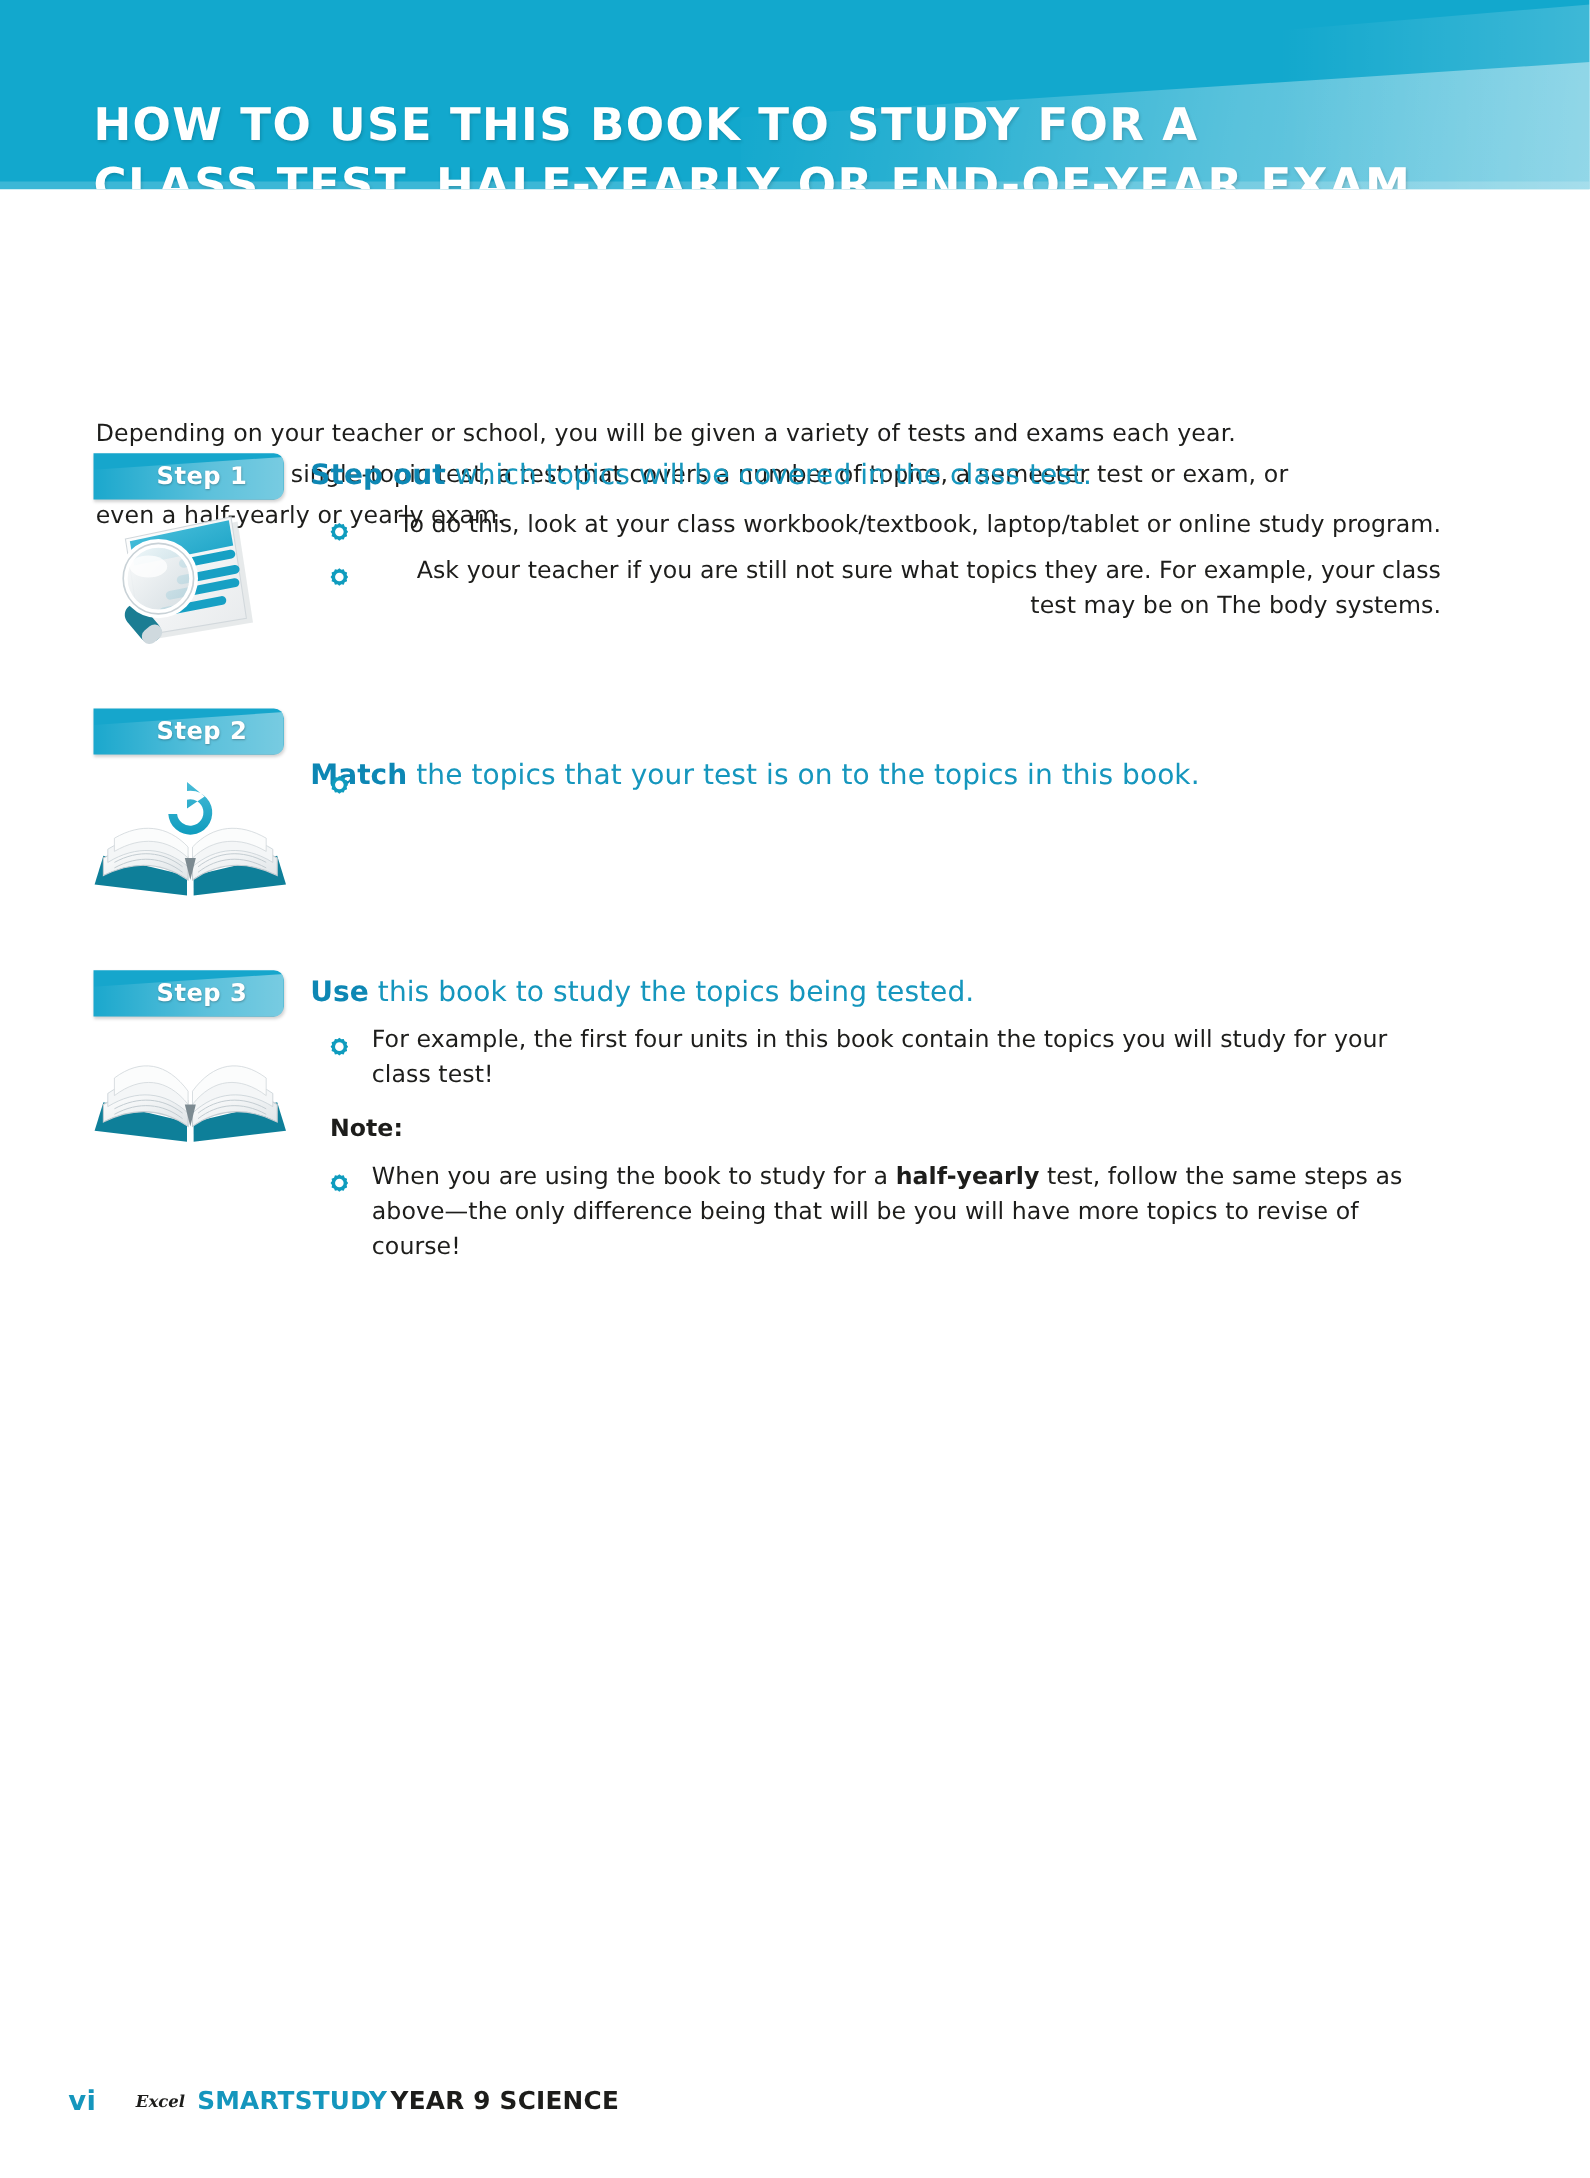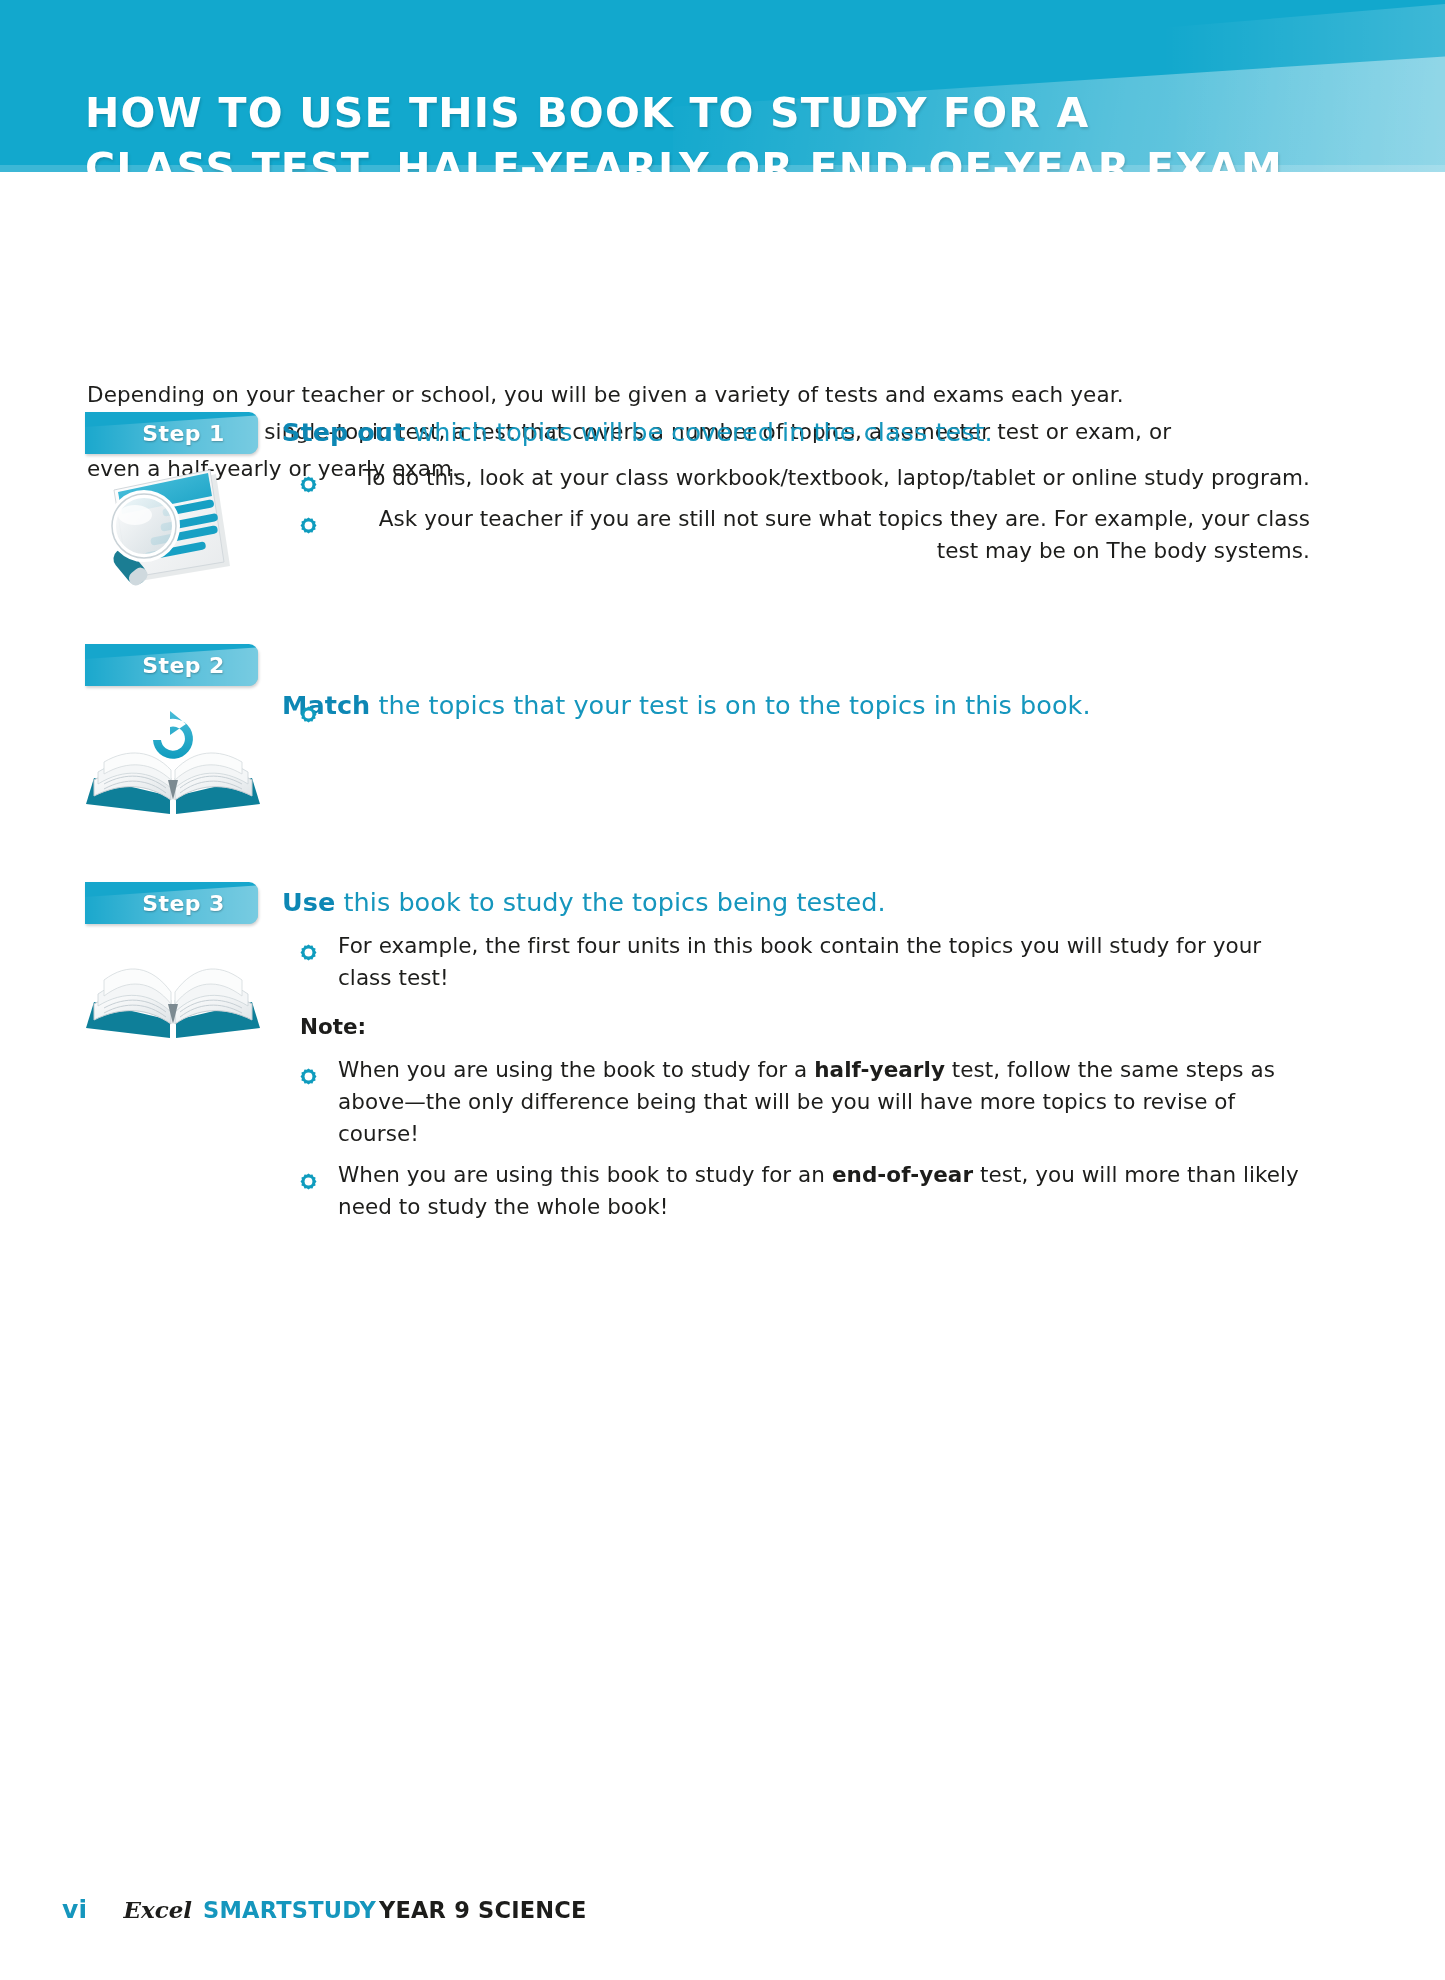--- a/index.html
+++ b/index.html
@@ -174,21 +174,21 @@
     color: #1596bd;
     font-weight: bold;
     font-size: 25px;
     margin-right: 36px;
     letter-spacing: 0.3px;
   }
   .footer .excel {
     font-family: "DejaVu Serif", serif;
     font-weight: bold;
     font-style: italic;
-    font-size: 23px;
+    font-size: 15px;
     color: #1d1d1b;
     margin-right: 11px;
   }
   .footer .smartstudy {
     font-weight: bold;
     font-size: 22.5px;
     color: #1596bd;
     letter-spacing: 0.2px;
     margin-right: 3px;
   }
@@ -404,29 +404,20 @@
     <div class="bullets" style="top:172px;">
       <div class="bullet-row">
         <span class="bullet-mark">
           <svg width="17" height="17" viewBox="0 0 20 20" xmlns="http://www.w3.org/2000/svg">
             <path d="M10 0.6 L12.1 2.2 L14.7 1.7 L15.7 4.3 L18.3 5.3 L17.8 7.9 L19.4 10 L17.8 12.1 L18.3 14.7 L15.7 15.7 L14.7 18.3 L12.1 17.8 L10 19.4 L7.9 17.8 L5.3 18.3 L4.3 15.7 L1.7 14.7 L2.2 12.1 L0.6 10 L2.2 7.9 L1.7 5.3 L4.3 4.3 L5.3 1.7 L7.9 2.2 Z" fill="#0f9cbe"></path>
             <circle cx="10" cy="10" r="4.6" fill="#ffffff"></circle>
           </svg>
         </span>
         <span>When you are using the book to study for a </span><b>half-yearly</b><span> test, follow the same steps as above—the only difference being that will be you will have more topics to revise of course!</span>
       </div>
-      <div class="bullet-row">
-        <span class="bullet-mark">
-          <svg width="17" height="17" viewBox="0 0 20 20" xmlns="http://www.w3.org/2000/svg">
-            <path d="M10 0.6 L12.1 2.2 L14.7 1.7 L15.7 4.3 L18.3 5.3 L17.8 7.9 L19.4 10 L17.8 12.1 L18.3 14.7 L15.7 15.7 L14.7 18.3 L12.1 17.8 L10 19.4 L7.9 17.8 L5.3 18.3 L4.3 15.7 L1.7 14.7 L2.2 12.1 L0.6 10 L2.2 7.9 L1.7 5.3 L4.3 4.3 L5.3 1.7 L7.9 2.2 Z" fill="#0f9cbe"></path>
-            <circle cx="10" cy="10" r="4.6" fill="#ffffff"></circle>
-          </svg>
-        </span>
-        <span>When you are using this book to study for an </span><b>end-of-year</b><span> test, you will more than likely need to study the whole book!</span>
-      </div>
     </div>
   </div>
 </div>
 
 <div class="footer">
   <span class="folio">vi</span>
   <span class="excel">Excel</span>
   <span class="smartstudy">SMARTSTUDY</span>
   <span class="yeartitle">YEAR 9 SCIENCE</span>
 </div>

